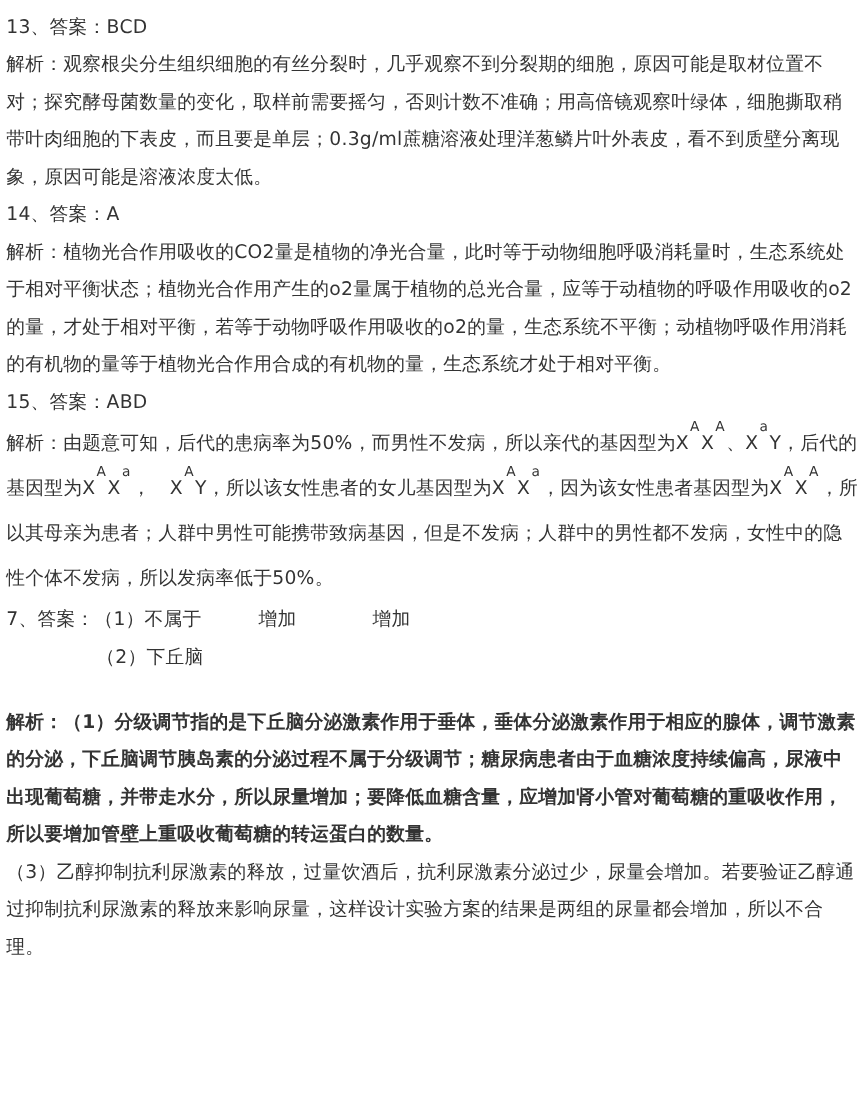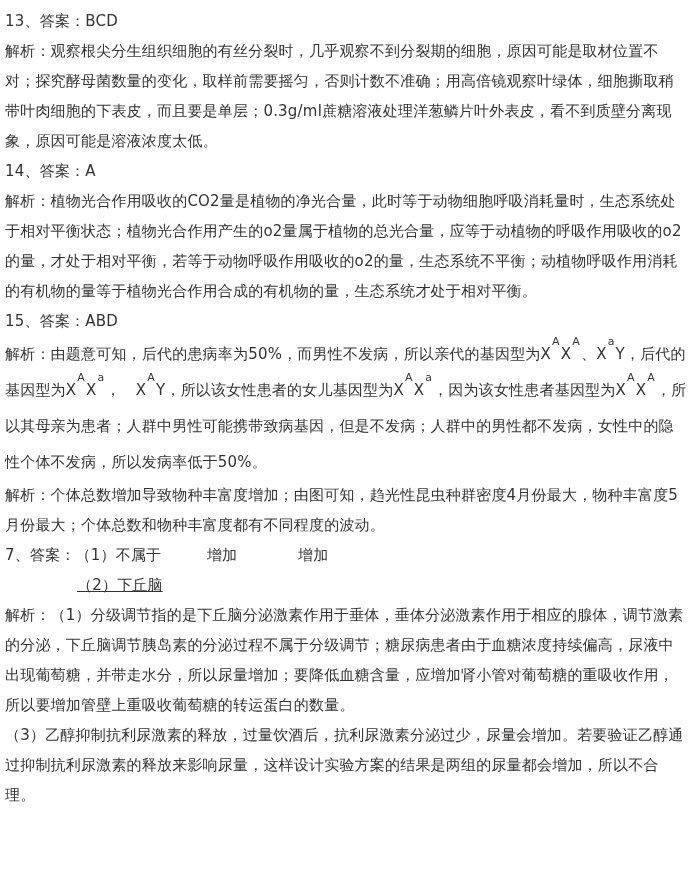--- a/index.html
+++ b/index.html
@@ -25,23 +25,24 @@
     line-height: 30px;
     white-space: pre-wrap;
     word-break: break-all;
     letter-spacing: 0.2px;
   }
   .para.genotype {
     line-height: 36px;
   }
   .para.indent-answer {
     padding-left: 72px;
-    text-decoration: underline;
   }
   .para.gap-before {
+    margin-top: 22px;
+    font-weight: bold;
   }
   sup {
     font-size: 11px;
     line-height: 0;
     position: relative;
     top: -8px;
     margin: 0 1px 0 1px;
   }
 </style>
 </head>
@@ -51,21 +52,20 @@
 
   <p class="para">13、答案：BCD</p>
   <p class="para">解析：观察根尖分生组织细胞的有丝分裂时，几乎观察不到分裂期的细胞，原因可能是取材位置不对；探究酵母菌数量的变化，取样前需要摇匀，否则计数不准确；用高倍镜观察叶绿体，细胞撕取稍带叶肉细胞的下表皮，而且要是单层；0.3g/ml蔗糖溶液处理洋葱鳞片叶外表皮，看不到质壁分离现象，原因可能是溶液浓度太低。</p>
 
   <p class="para">14、答案：A</p>
   <p class="para">解析：植物光合作用吸收的CO2量是植物的净光合量，此时等于动物细胞呼吸消耗量时，生态系统处于相对平衡状态；植物光合作用产生的o2量属于植物的总光合量，应等于动植物的呼吸作用吸收的o2的量，才处于相对平衡，若等于动物呼吸作用吸收的o2的量，生态系统不平衡；动植物呼吸作用消耗的有机物的量等于植物光合作用合成的有机物的量，生态系统才处于相对平衡。</p>
 
   <p class="para">15、答案：ABD</p>
   <p class="para genotype">解析：由题意可知，后代的患病率为50%，而男性不发病，所以亲代的基因型为X<sup>A</sup>X<sup>A</sup>、X<sup>a</sup>Y，后代的基因型为X<sup>A</sup>X<sup>a</sup>，　X<sup>A</sup>Y，所以该女性患者的女儿基因型为X<sup>A</sup>X<sup>a</sup>，因为该女性患者基因型为X<sup>A</sup>X<sup>A</sup>，所以其母亲为患者；人群中男性可能携带致病基因，但是不发病；人群中的男性都不发病，女性中的隐性个体不发病，所以发病率低于50%。</p>
 
-  <p class="para">解析：个体总数增加导致物种丰富度增加；由图可知，趋光性昆虫种群密度4月份最大，物种丰富度5月份最大；个体总数和物种丰富度都有不同程度的波动。</p>
 
   <p class="para">7、答案：（1）不属于　　　增加　　　　增加</p>
   <p class="para indent-answer">（2）下丘脑</p>
 
   <p class="para gap-before">解析：（1）分级调节指的是下丘脑分泌激素作用于垂体，垂体分泌激素作用于相应的腺体，调节激素的分泌，下丘脑调节胰岛素的分泌过程不属于分级调节；糖尿病患者由于血糖浓度持续偏高，尿液中出现葡萄糖，并带走水分，所以尿量增加；要降低血糖含量，应增加肾小管对葡萄糖的重吸收作用，所以要增加管壁上重吸收葡萄糖的转运蛋白的数量。</p>
   <p class="para">（3）乙醇抑制抗利尿激素的释放，过量饮酒后，抗利尿激素分泌过少，尿量会增加。若要验证乙醇通过抑制抗利尿激素的释放来影响尿量，这样设计实验方案的结果是两组的尿量都会增加，所以不合理。</p>
 
 </div>
 
 </body></html>

